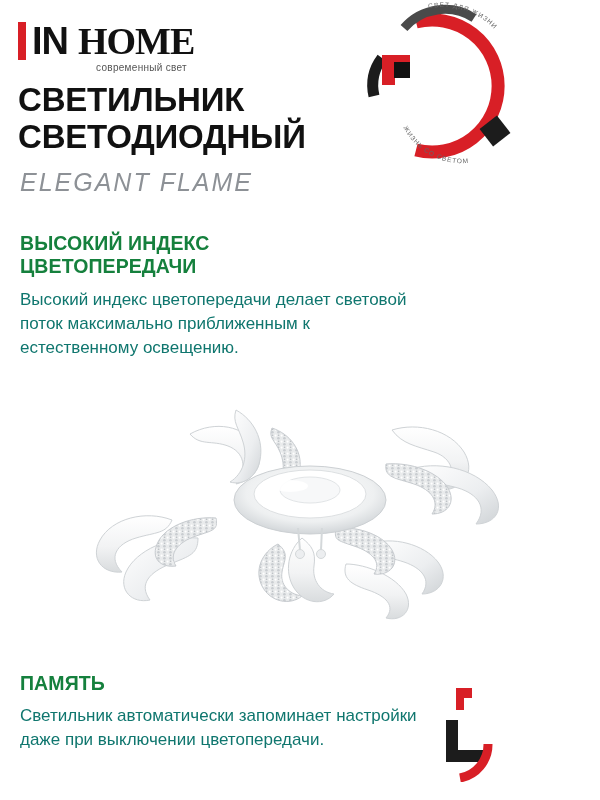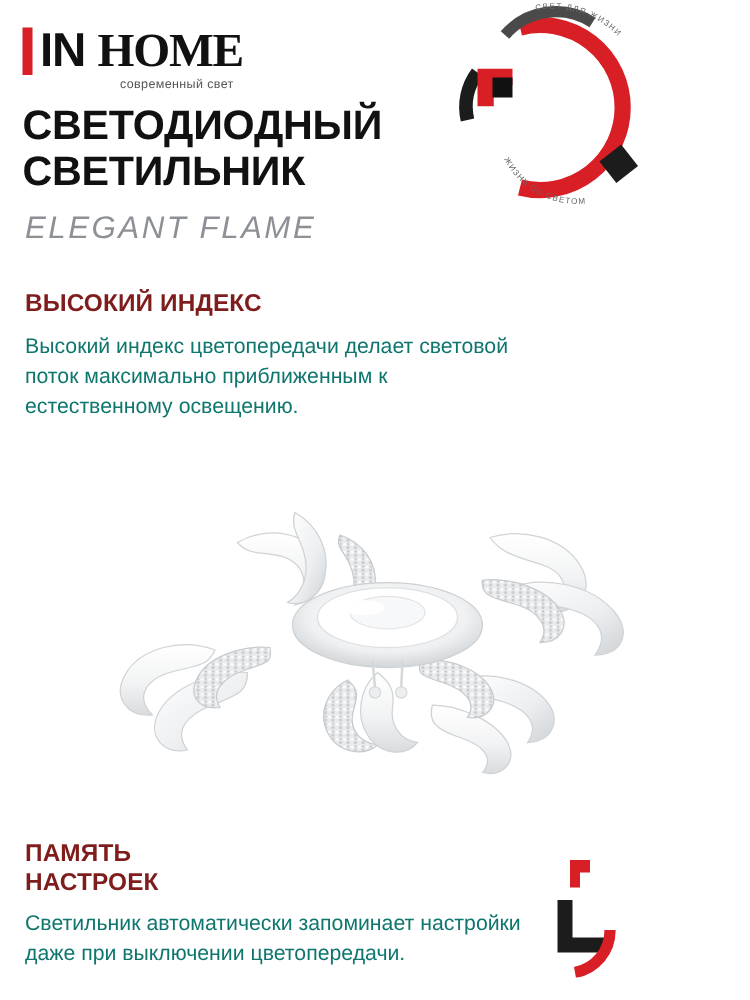--- a/index.html
+++ b/index.html
@@ -95,21 +95,21 @@
     position: absolute;
     left: 20px; top: 232px;
     width: 400px;
   }
   .feature-2 {
     position: absolute;
     left: 20px; top: 672px;
     width: 400px;
   }
   .feature-head {
-    color: #7f1d1d;
+    color: #15803d;
     font-size: 19.5px;
     font-weight: bold;
     line-height: 1.17;
     text-transform: uppercase;
     letter-spacing: 0.1px;
   }
   .feature-body {
     margin-top: 10px;
     color: #0f766e;
     font-size: 17px;
@@ -171,28 +171,29 @@
       <text font-size="6.5" fill="#666" font-family="Liberation Sans, sans-serif" letter-spacing="1">
         <textPath href="#arcA" startOffset="6%">СВЕТ ДЛЯ ЖИЗНИ</textPath>
       </text>
       <text font-size="6.5" fill="#666" font-family="Liberation Sans, sans-serif" letter-spacing="1">
         <textPath href="#arcB" startOffset="8%">ЖИЗНЬ СО СВЕТОМ</textPath>
       </text>
     </svg>
   </div>
 
   <div class="title">
+    <div>СВЕТИЛЬНИК</div>
     <div>СВЕТОДИОДНЫЙ</div>
-    <div>СВЕТИЛЬНИК</div>
   </div>
   <div class="subtitle">ELEGANT FLAME</div>
 
   <div class="feature-1">
     <div class="feature-head">
       <div>ВЫСОКИЙ ИНДЕКС</div>
+      <div>ЦВЕТОПЕРЕДАЧИ</div>
     </div>
     <div class="feature-body">Высокий индекс цветопередачи делает световой поток максимально приближенным к естественному освещению.</div>
   </div>
 
   <div class="product">
     <svg viewBox="0 0 520 262" width="520" height="262" xmlns="http://www.w3.org/2000/svg">
       <defs>
         <linearGradient id="gBlade" x1="0" y1="0" x2="0" y2="1">
           <stop offset="0%" stop-color="#ffffff"></stop>
           <stop offset="55%" stop-color="#f2f3f4"></stop>
@@ -249,21 +250,20 @@
       <circle cx="260" cy="186" r="4.5" fill="#eceef0" stroke="#d4d8da" stroke-width="1"></circle>
       <circle cx="281" cy="186" r="4.5" fill="#eceef0" stroke="#d4d8da" stroke-width="1"></circle>
 
       <ellipse cx="250" cy="118" rx="18" ry="6" fill="#ffffff" opacity="0.9"></ellipse>
     </svg>
   </div>
 
   <div class="feature-2">
     <div class="feature-head">
       <div>ПАМЯТЬ</div>
-      <div>НАСТРОЕК</div>
     </div>
     <div class="feature-body">Светильник автоматически запоминает настройки даже при выключении цветопередачи.</div>
   </div>
 
   <div class="bottom-mark">
     <svg viewBox="0 0 90 100" width="90" height="100" xmlns="http://www.w3.org/2000/svg">
       <path d="M26 6 h16 v10 h-8 v12 h-8 z" fill="#d81f26"></path>
       <path d="M16 38 h12 v30 h30 v12 H16 z" fill="#1c1c1c"></path>
       <path d="M58 62 A34 34 0 0 1 30 96" fill="none" stroke="#d81f26" stroke-width="9"></path>
     </svg>

